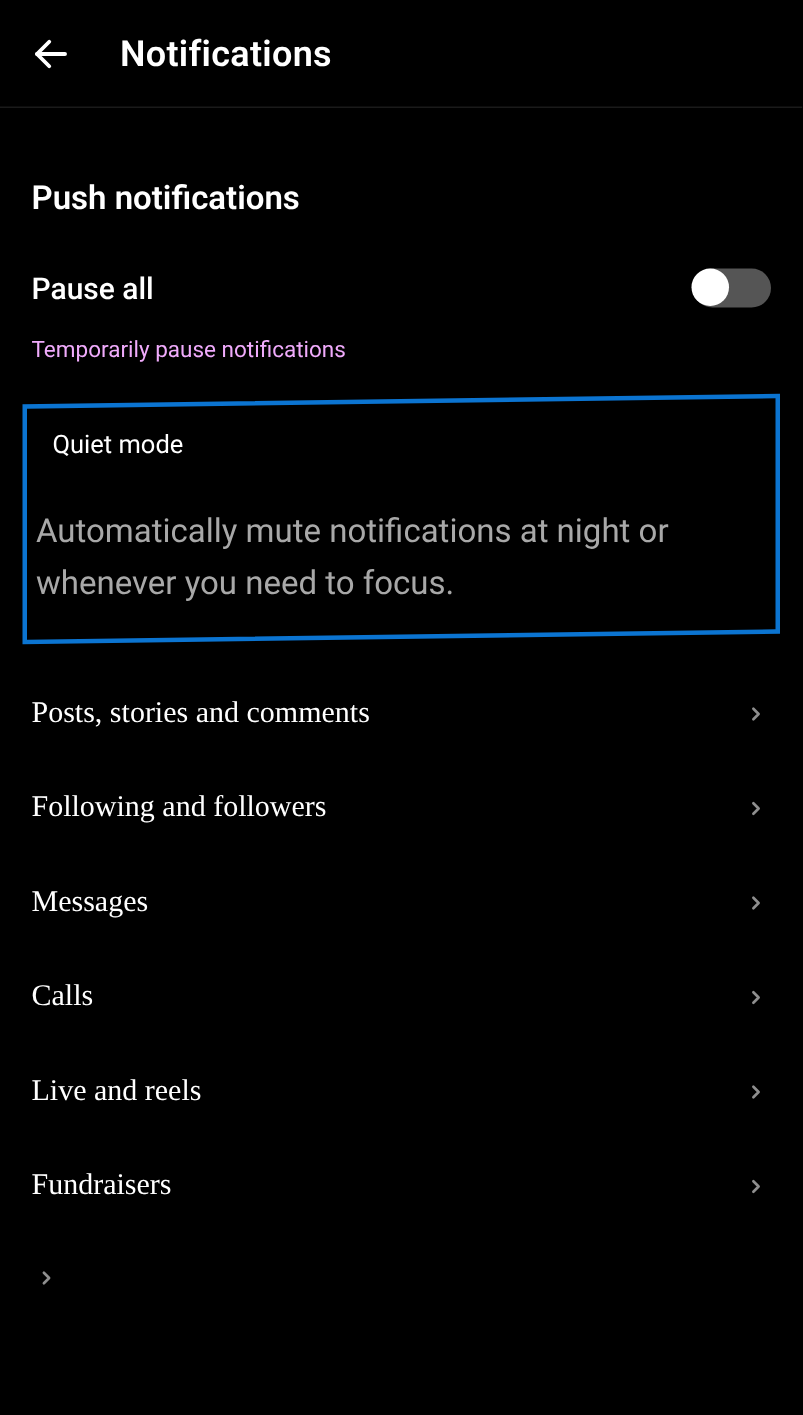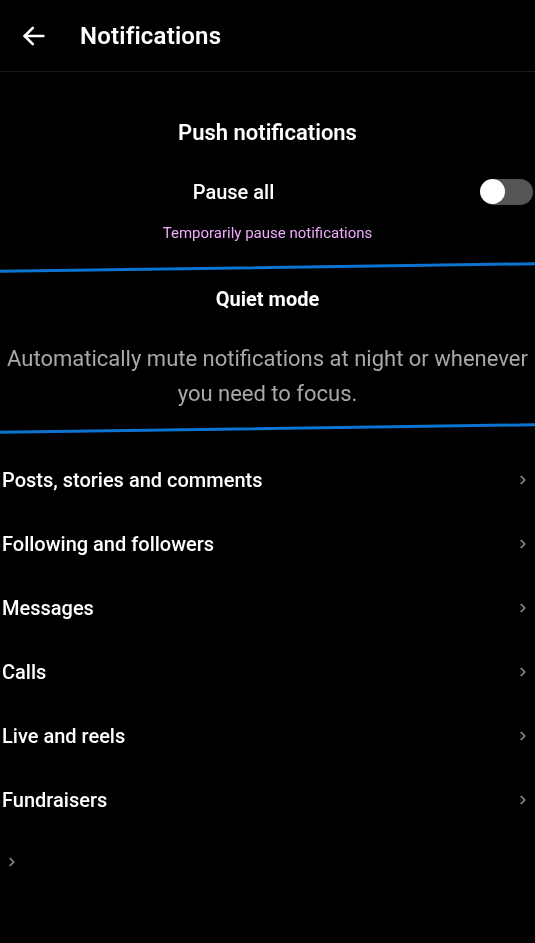--- a/index.html
+++ b/index.html
@@ -30,39 +30,39 @@
       justify-content: center;
       cursor: pointer;
       margin-right: 30px;
     }
     .header-title {
       font-size: 24px;
       font-weight: 600;
       letter-spacing: 0.2px;
     }
     .content {
-      padding: 0 2px;
-      text-align: center;
+      padding: 0 21px;
     }
     .section-header {
       font-size: 22px;
       font-weight: 600;
       margin-top: 48px;
       margin-bottom: 10px;
     }
     .setting-row {
       display: flex;
       align-items: center;
       justify-content: space-between;
       padding: 24px 0 4px 0;
       cursor: pointer;
       gap: 16px;
     }
     .setting-row.with-chevron {
       padding: 20px 0;
+      font-family: Liberation Serif, serif;
     }
     .setting-text {
       flex: 1;
     }
     .setting-title {
       font-size: 20px;
       font-weight: 500;
       color: #ffffff;
     }
     .setting-subtitle {
@@ -101,23 +101,24 @@
     .highlighted-box {
       border: 3px solid #0b74d1;
       margin: 22px -6px 10px -6px;
       padding: 18px 6px 16px 6px;
       transform: skewY(-0.8deg);
     }
     .highlighted-box > * {
       transform: skewY(0.8deg);
     }
     .quiet-title {
-      font-size: 20px;
-      font-weight: 700;
+      font-size: 17px;
+      font-weight: 400;
       color: #ffffff;
+      margin-left: 11px;
     }
     .quiet-subtitle {
       font-size: 22px;
       color: #a8a8a8;
       margin-top: 30px;
       line-height: 1.6;
     }
     .list-spacer {
       height: 8px;
     }

